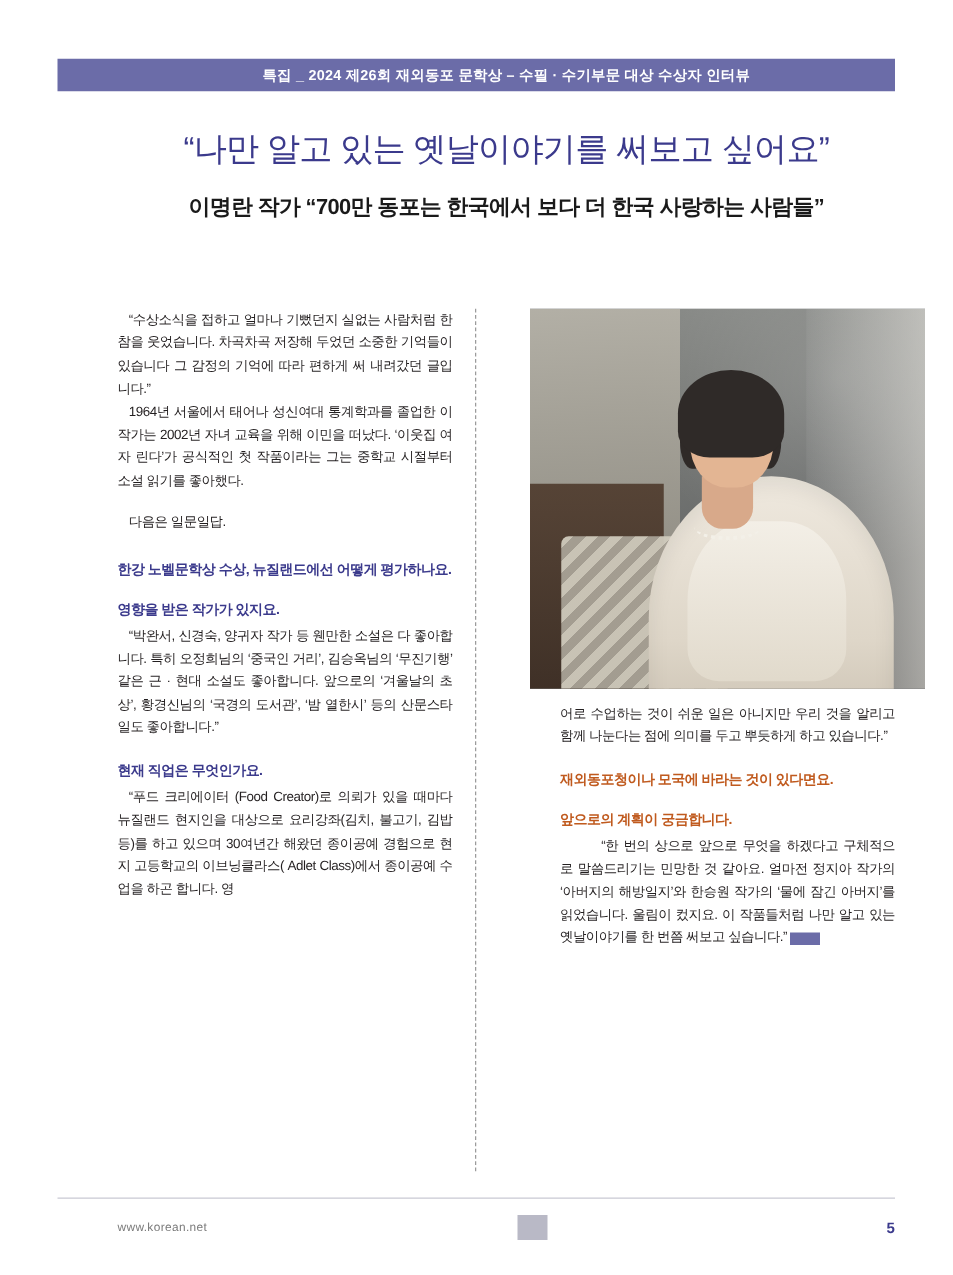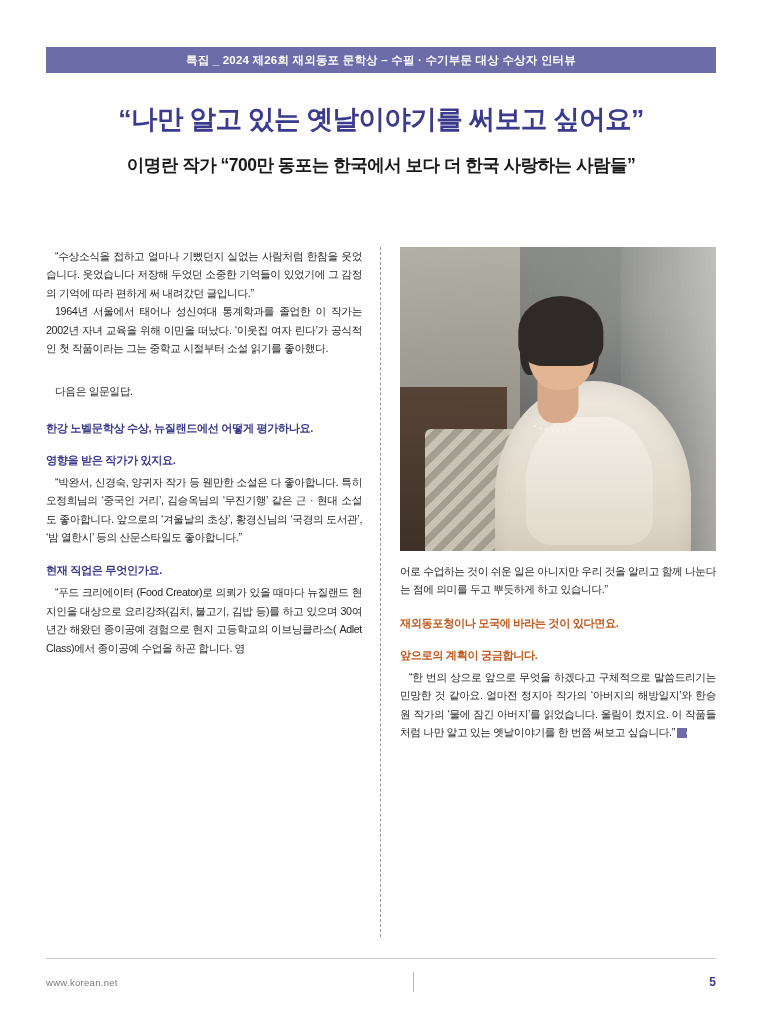--- a/index.html
+++ b/index.html
@@ -1,15 +1,15 @@
 <!DOCTYPE html>
 <html><head>
 <meta charset="utf-8">
 <style>
-  * { box-sizing: border-box; }
+  * { box-sizing: border-box; padding-left: 24px; }
   html, body {
     margin: 0;
     padding: 0;
     background: #ffffff;
   }
   body {
     width: 762px;
     height: 1020px;
     position: relative;
     font-family: "Liberation Sans", sans-serif;
@@ -39,21 +39,21 @@
   .headline-wrap {
     position: absolute;
     left: 40px;
     top: 103px;
     width: 682px;
     text-align: center;
   }
   .headline-main {
     color: #3b3a8c;
     font-size: 26.5px;
-    font-weight: bold;
+    font-weight: normal;
     letter-spacing: -0.6px;
     line-height: 1.28;
   }
   .headline-sub {
     margin-top: 16px;
     color: #1a1a1a;
     font-size: 17.5px;
     font-weight: bold;
     letter-spacing: -0.5px;
   }
@@ -86,21 +86,21 @@
 
   p.body {
     margin: 0 0 0 0;
     font-size: 10.7px;
     line-height: 1.72;
     text-align: justify;
     letter-spacing: -0.35px;
     text-indent: 9px;
   }
   p.body.noindent { text-indent: 0; }
-  p.gap { margin-top: 25px; }
+  p.gap { margin-top: 15px; }
 
   h3.q {
     margin: 17px 0 5px 0;
     font-size: 11.2px;
     font-weight: bold;
     color: #3b3a8c;
     letter-spacing: -0.4px;
   }
   h3.q.orange { color: #c05a1e; }
   h3.q.first { margin-top: 20px; }
@@ -255,21 +255,21 @@
 <div class="headline-wrap">
   <div class="headline-main">“나만 알고 있는 옛날이야기를 써보고 싶어요”</div>
   <div class="headline-sub">이명란 작가 “700만 동포는 한국에서 보다 더 한국 사랑하는 사람들”</div>
 </div>
 
 <div class="columns">
 
   <div class="divider"></div>
 
   <div class="col col-left">
-    <p class="body">“수상소식을 접하고 얼마나 기뻤던지 실없는 사람처럼 한참을 웃었습니다. 웃었습니다 저장해 두었던 소중한 기억들이 있었기에 그 감정의 기억에 따라 편하게 써 내려갔던 글입니다.”</p>
+    <p class="body">“수상소식을 접하고 얼마나 기뻤던지 실없는 사람처럼 한참을 웃었습니다. 차곡차곡 저장해 두었던 소중한 기억들이 있습니다 그 감정의 기억에 따라 편하게 써 내려갔던 글입니다.”</p>
     <p class="body">1964년 서울에서 태어나 성신여대 통계학과를 졸업한 이 작가는 2002년 자녀 교육을 위해 이민을 떠났다. ‘이웃집 여자 린다’가 공식적인 첫 작품이라는 그는 중학교 시절부터 소설 읽기를 좋아했다.</p>
     <p class="body gap">다음은 일문일답.</p>
 
     <h3 class="q first">한강 노벨문학상 수상, 뉴질랜드에선 어떻게 평가하나요.</h3>
 
     <h3 class="q">영향을 받은 작가가 있지요.</h3>
     <p class="body">“박완서, 신경숙, 양귀자 작가 등 웬만한 소설은 다 좋아합니다. 특히 오정희님의 ‘중국인 거리’, 김승옥님의 ‘무진기행’ 같은 근 · 현대 소설도 좋아합니다. 앞으로의 ‘겨울날의 초상’, 황경신님의 ‘국경의 도서관’, ‘밤 열한시’ 등의 산문스타일도 좋아합니다.”</p>
 
     <h3 class="q">현재 직업은 무엇인가요.</h3>
     <p class="body">“푸드 크리에이터 (Food Creator)로 의뢰가 있을 때마다 뉴질랜드 현지인을 대상으로 요리강좌(김치, 불고기, 김밥 등)를 하고 있으며 30여년간 해왔던 종이공예 경험으로 현지 고등학교의 이브닝클라스( Adlet Class)에서 종이공예 수업을 하곤 합니다. 영</p>

